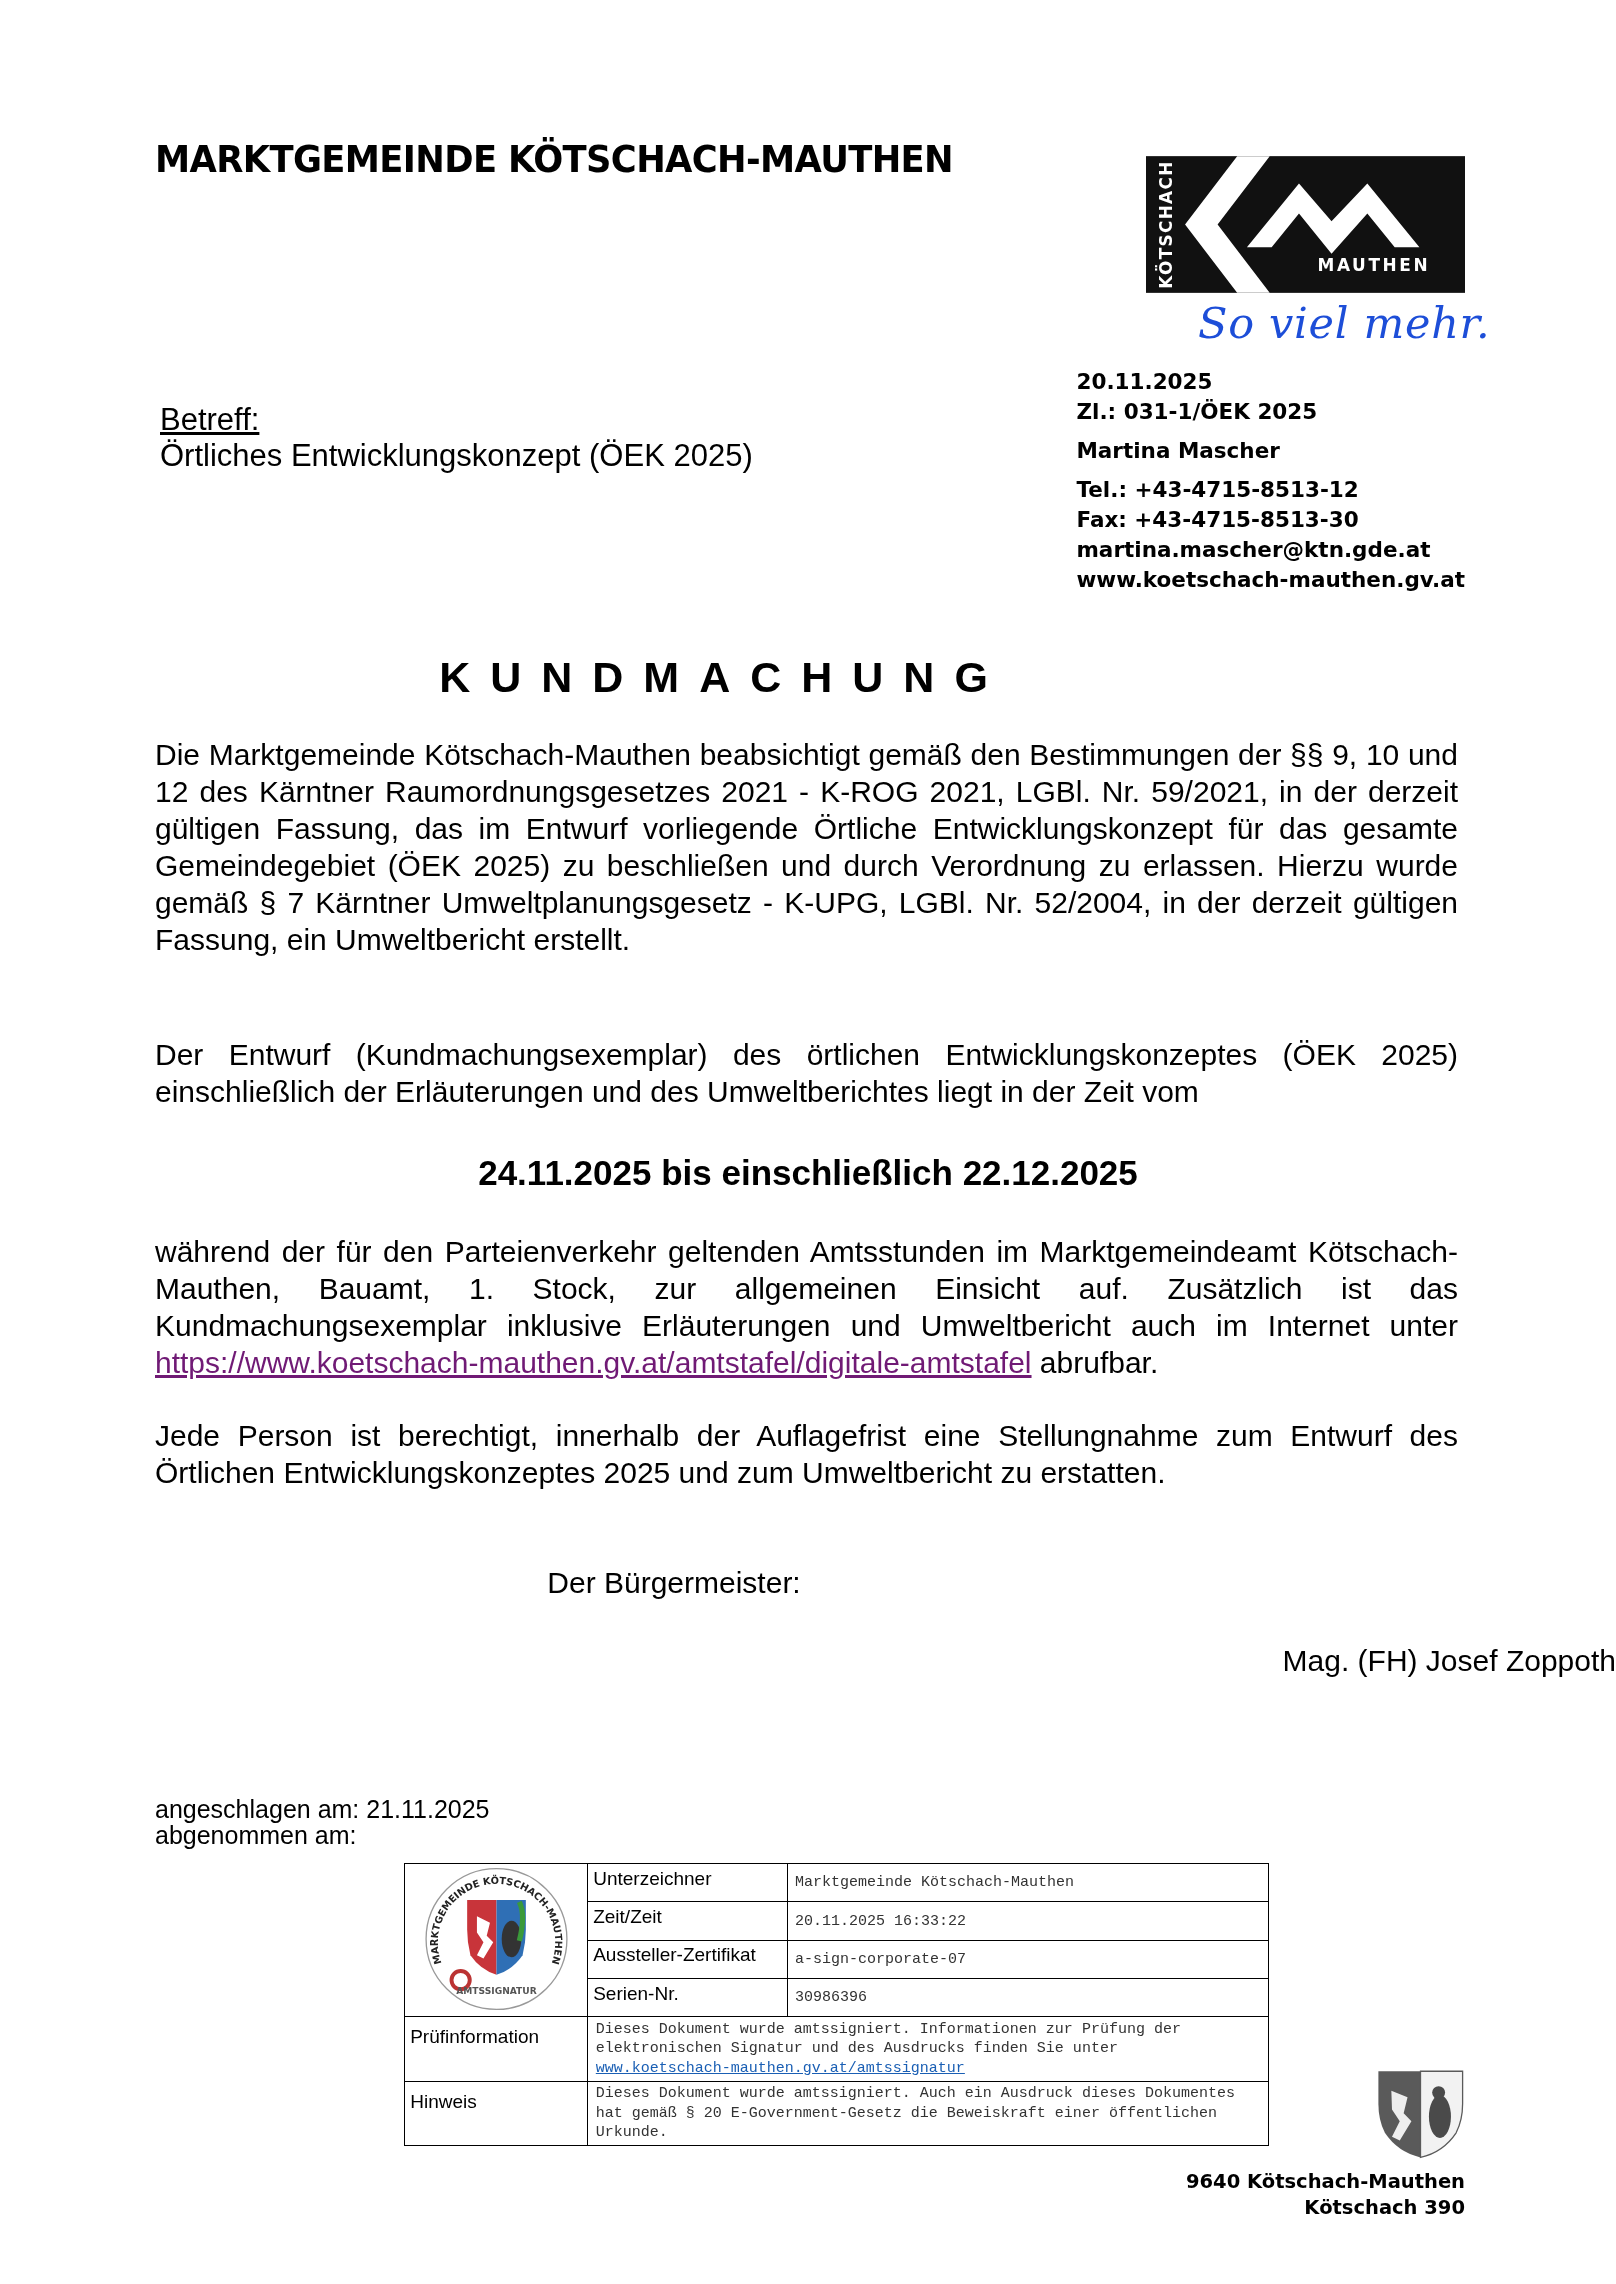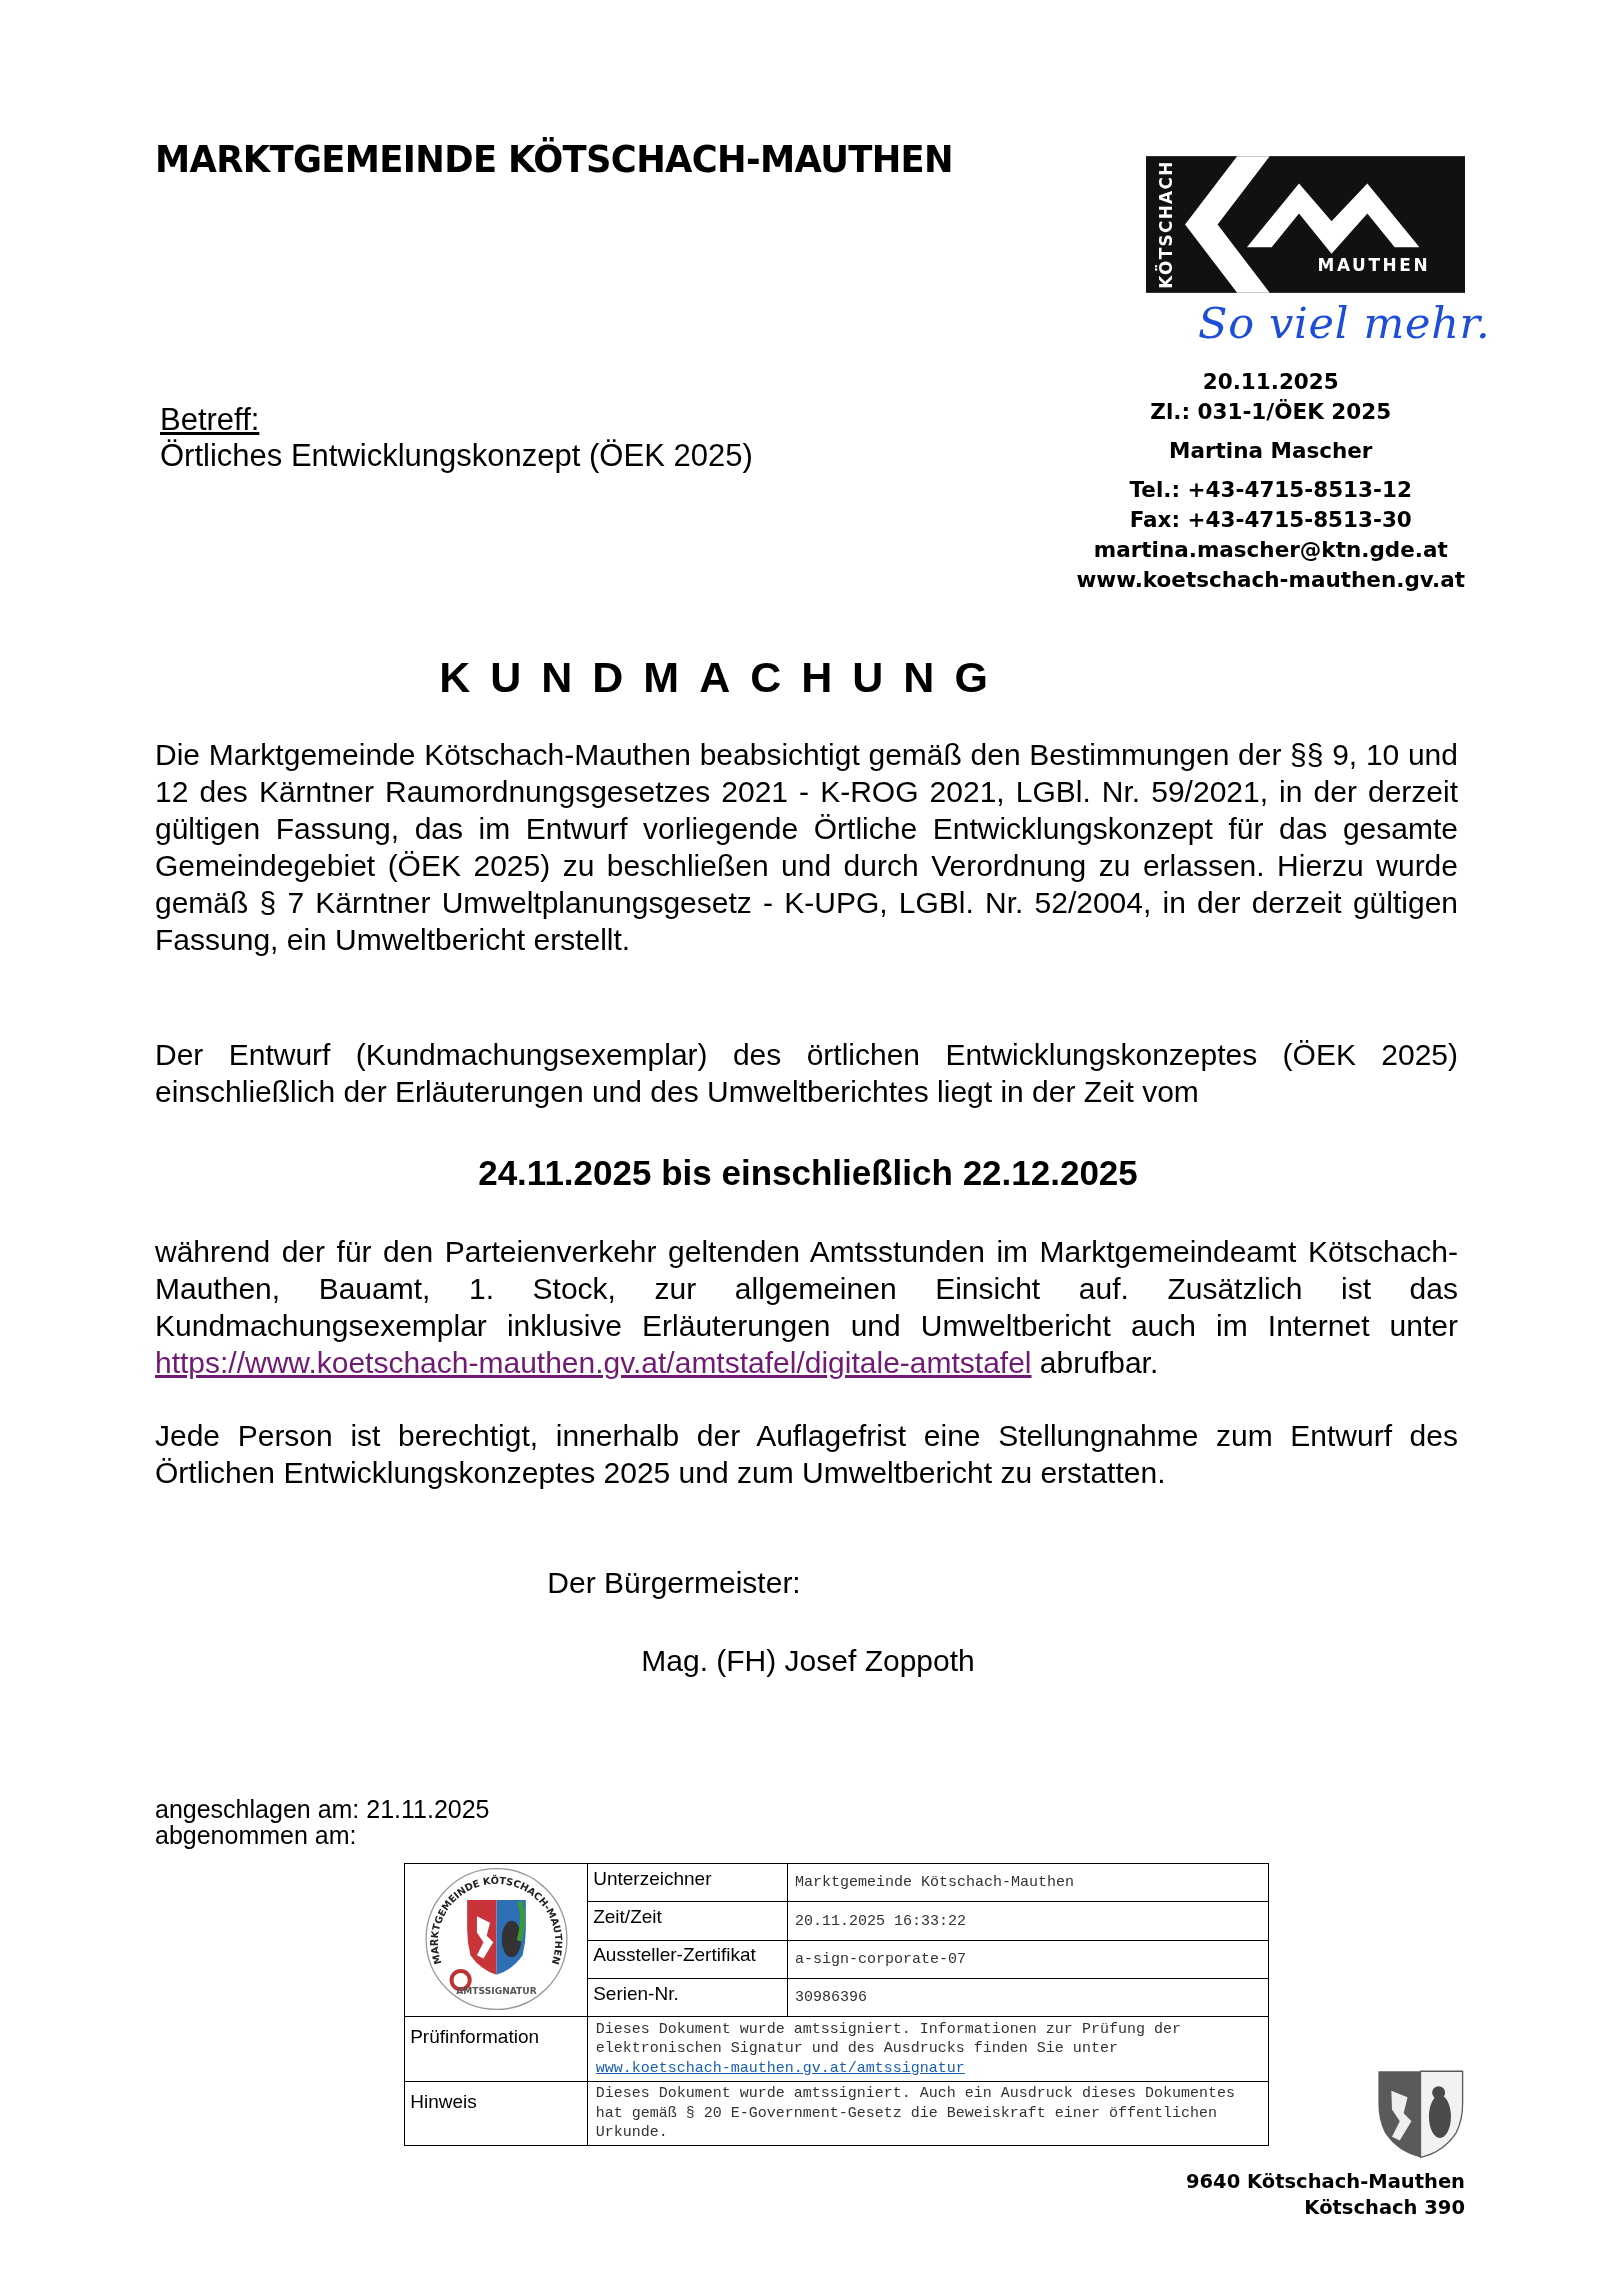--- a/index.html
+++ b/index.html
@@ -6,39 +6,39 @@
   body { width: 1616px; height: 2284px; position: relative; overflow: hidden; color: #000; }
   .abs { position: absolute; }
   .sans { font-family: "Liberation Sans", sans-serif; }
   .dsans { font-family: "DejaVu Sans", sans-serif; }
 
   #org-title { left: 155px; top: 137px; font-size: 38px; font-weight: bold; letter-spacing: -0.7px; transform: scaleX(0.93); transform-origin: left top; }
 
   #logo { left: 1146px; top: 156px; width: 319px; height: 137px; }
   #slogan { left: 1198px; top: 298px; font-family: "DejaVu Serif", serif; font-style: italic; font-size: 43px; color: #1d4ed8; letter-spacing: 0.7px; }
 
-  #meta { right: 151px; top: 367px; text-align: center; font-weight: bold; font-size: 21.5px; line-height: 30px; }
+  #meta { right: 151px; top: 367px; text-align: left; font-weight: bold; font-size: 21.5px; line-height: 30px; }
   #meta div { white-space: nowrap; }
   #meta .gap { height: 9px; }
 
   #subject { left: 160px; top: 402px; font-size: 31px; line-height: 36px; }
   #subject-label { text-decoration: underline; }
 
   #kund { left: 0; width: 1411px; top: 653px; text-align: center; font-size: 43px; font-weight: bold; letter-spacing: 20px; padding-left: 36px; box-sizing: border-box; }
 
   .para { left: 155px; width: 1303px; font-size: 30px; line-height: 37px; text-align: justify; }
   #p1 { top: 736px; }
   #p2 { top: 1036px; }
   #dates { left: 0; width: 1616px; top: 1153px; text-align: center; font-size: 35px; font-weight: bold; }
   #p3 { top: 1233px; }
   #p4 { top: 1417px; }
   a.link { color: #701a75; text-decoration: underline; }
 
   #signer-role { left: 0; width: 1348px; top: 1566px; text-align: center; font-size: 30px; padding-left: 0px; }
-  #signer-name { left: 0; width: 1616px; top: 1644px; text-align: center; font-size: 30px; }
+  #signer-name { left: 0; width: 1616px; top: 1644px; text-align: right; font-size: 30px; }
 
   #posted { left: 155px; top: 1796px; font-size: 25px; line-height: 26px; }
 
   #sig-table { left: 404px; top: 1863px; width: 865px; border-collapse: collapse; }
   #sig-table td { border: 1.3px solid #000; vertical-align: top; padding: 0; }
   #sig-table .lbl { font-family: "Liberation Sans", sans-serif; font-size: 19px; padding: 3.9px 5.2px; }
   #sig-table .val { font-family: "Liberation Mono", monospace; font-size: 15px; color: #333; padding: 10.4px 6.5px 0 6.5px; }
   #sig-table .txt { font-family: "Liberation Mono", monospace; font-size: 15px; color: #333; padding: 2.6px 7.8px; line-height: 19.5px; }
   #sig-table tr.r { height: 38px; }
   #seal-cell { width: 182px; text-align: center; vertical-align: middle !important; }

